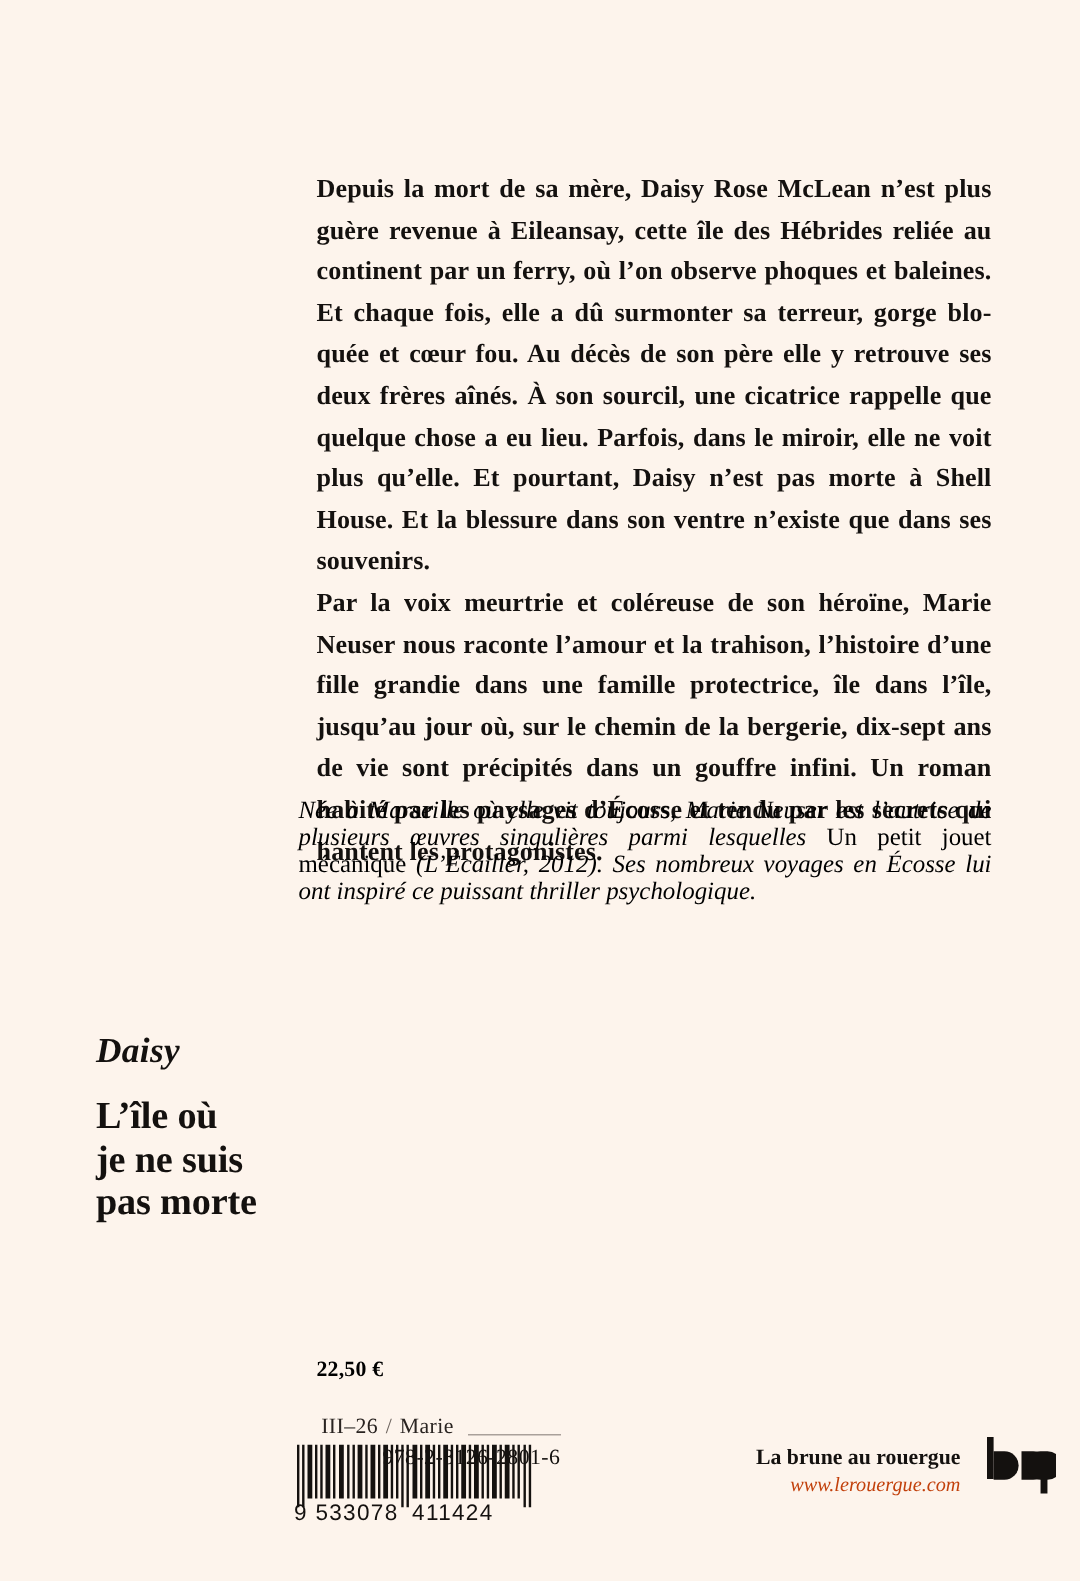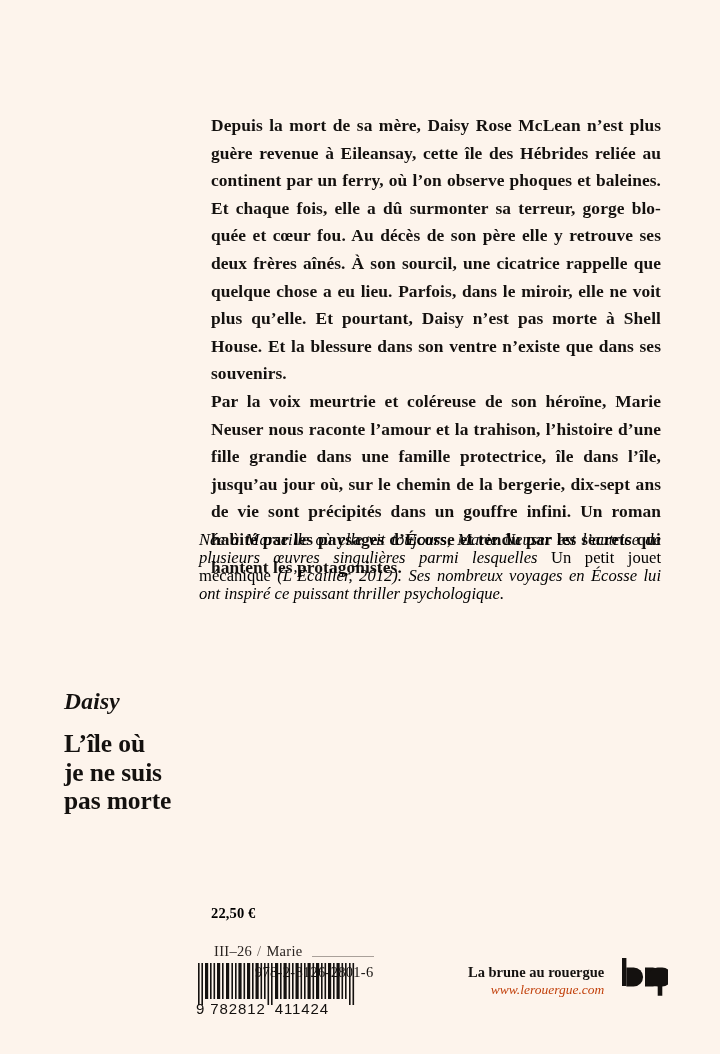--- a/index.html
+++ b/index.html
@@ -173,20 +173,21 @@
   .publisher-text {
     text-align: right;
     padding-top: 1px;
   }
   .publisher-name {
     font-size: 14.5px;
     line-height: 18px;
     font-weight: bold;
     color: #14110f;
     white-space: nowrap;
+    margin-left: 36px;
   }
   .publisher-url {
     font-size: 13.5px;
     line-height: 18px;
     font-style: italic;
     color: #c2410c;
     white-space: nowrap;
   }
   .publisher-logo {
     margin-left: 18px;
@@ -267,21 +268,21 @@
         <rect x="132" y="0" width="3.2" height="36"></rect>
         <rect x="137" y="0" width="1.6" height="36"></rect>
         <rect x="140.5" y="0" width="3.2" height="36"></rect>
         <rect x="145.5" y="0" width="1.6" height="36"></rect>
         <rect x="149" y="0" width="1.6" height="36"></rect>
         <rect x="153" y="0" width="1.6" height="42"></rect>
         <rect x="156.5" y="0" width="1.6" height="42"></rect>
       </g>
     </svg>
     <div class="barcode-digits">
-      <span class="lead">9</span><span class="grp">782812</span><span>411424</span>
+      <span class="lead">9</span><span class="grp">533078</span><span>411424</span>
     </div>
   </div>
 
   <div class="publisher-block">
     <div class="publisher-text">
       <div class="publisher-name">La brune au rouergue</div>
       <div class="publisher-url">www.lerouergue.com</div>
     </div>
     <div class="publisher-logo">
       <svg width="46" height="38" viewBox="0 0 46 38">

